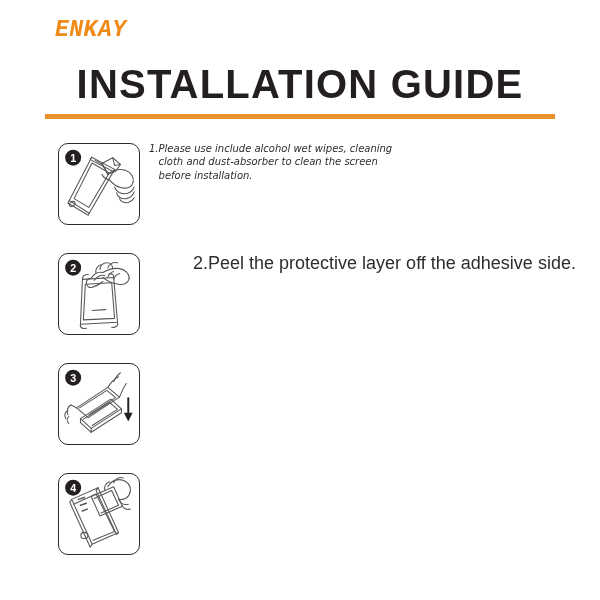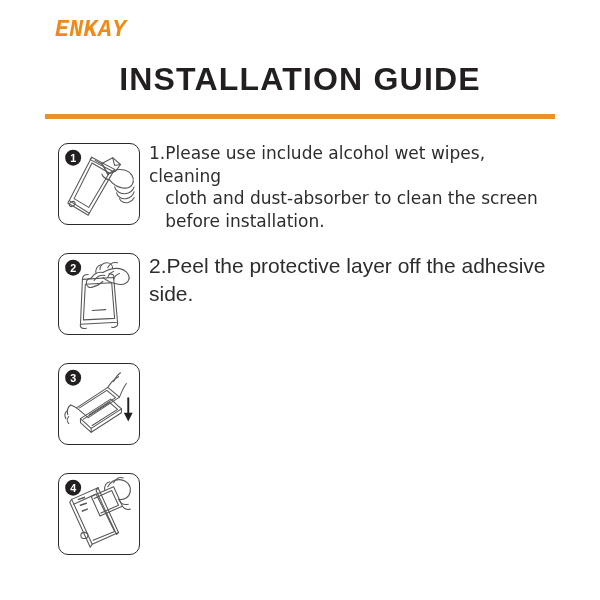--- a/index.html
+++ b/index.html
@@ -31,21 +31,21 @@
     margin-left: 28px;
   }
 
   .page-title {
     position: absolute;
     left: 0;
     right: 0;
     top: 62px;
     text-align: center;
     font-family: "Liberation Sans", sans-serif;
-    font-size: 32px;
+    font-size: 40px;
     font-weight: bold;
     letter-spacing: 1.2px;
     color: #231f20;
     line-height: 1.1;
   }
 
   .title-rule {
     position: absolute;
     left: 45px;
     top: 114px;
@@ -99,26 +99,28 @@
     top: 4px;
     width: 400px;
     font-size: 16.5px;
     line-height: 1.33;
     color: #2d2d2d;
     white-space: pre-wrap;
   }
 
   .step-text.font-a {
     font-family: "DejaVu Sans", sans-serif;
-    font-size: 17px;
+    font-size: 10px;
+    font-style: italic;
   }
 
   .step-text.font-b {
     font-family: "Liberation Sans", sans-serif;
-    font-size: 21px;
+    font-size: 18px;
+    margin-left: 44px;
   }
 </style>
 </head>
 <body>
 
 <div class="brand">ENKAY</div>
 
 <div class="page-title">INSTALLATION GUIDE</div>
 <div class="title-rule"></div>
 

